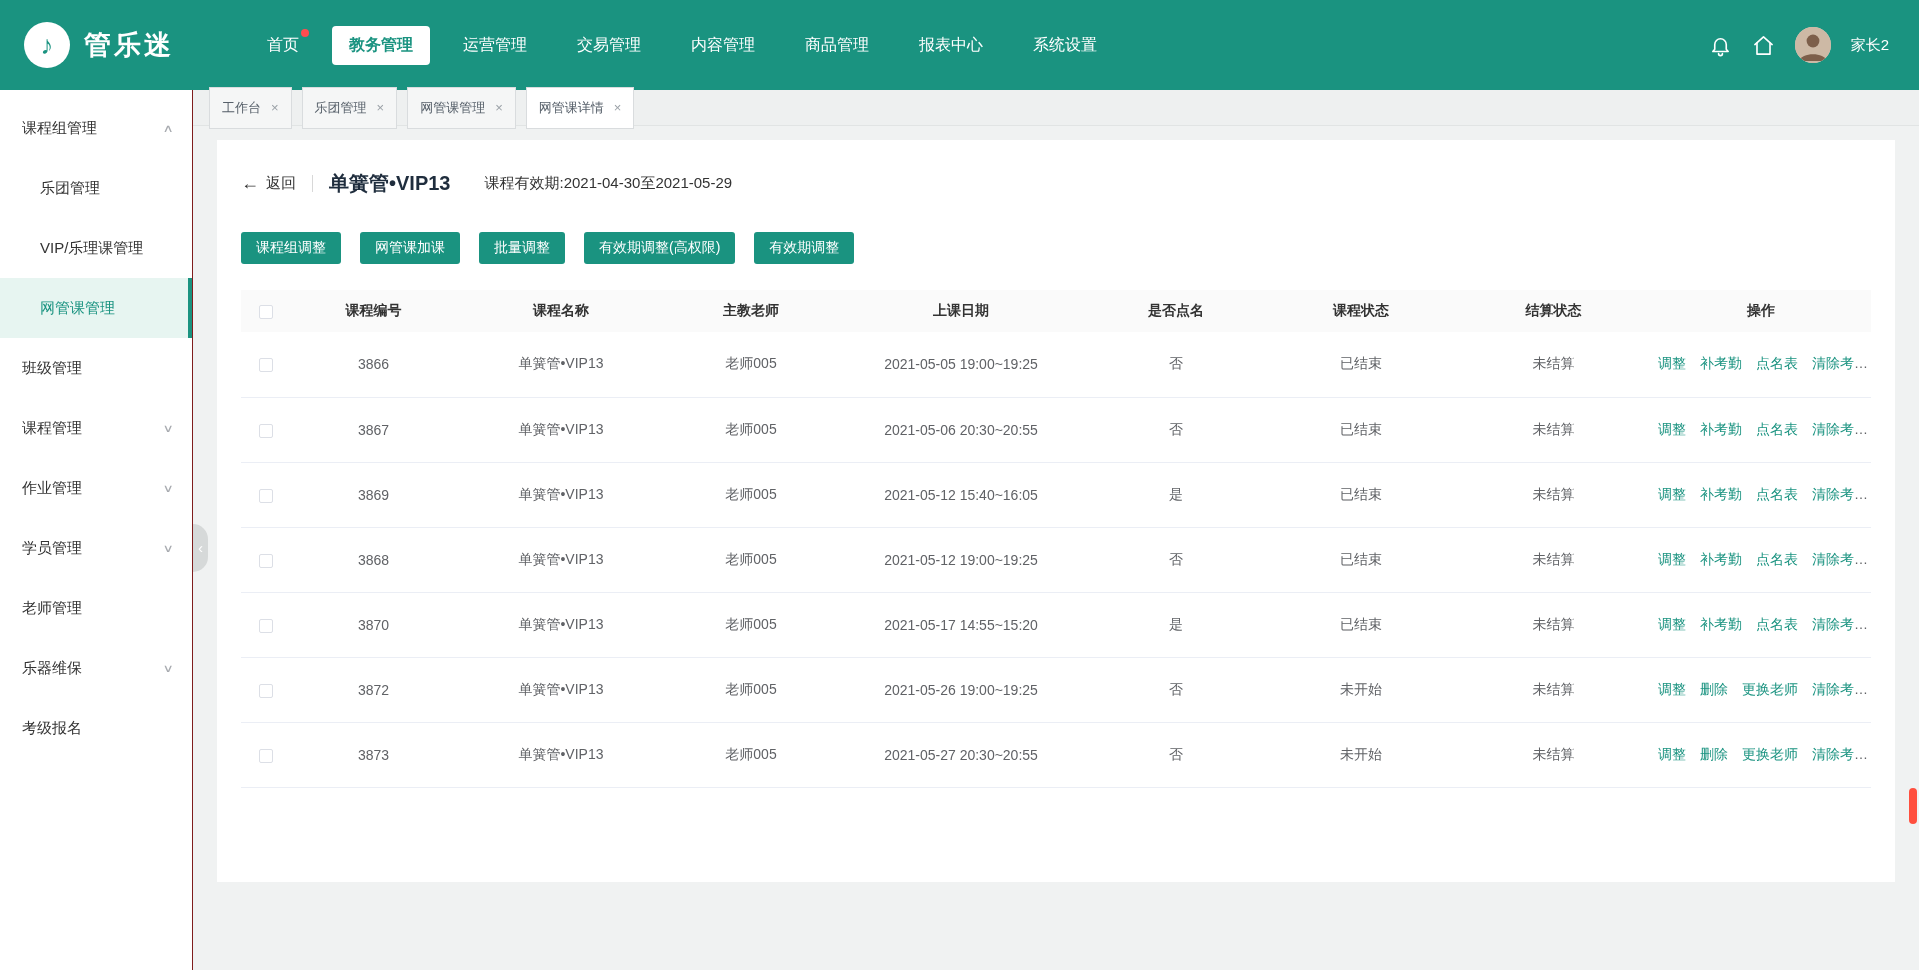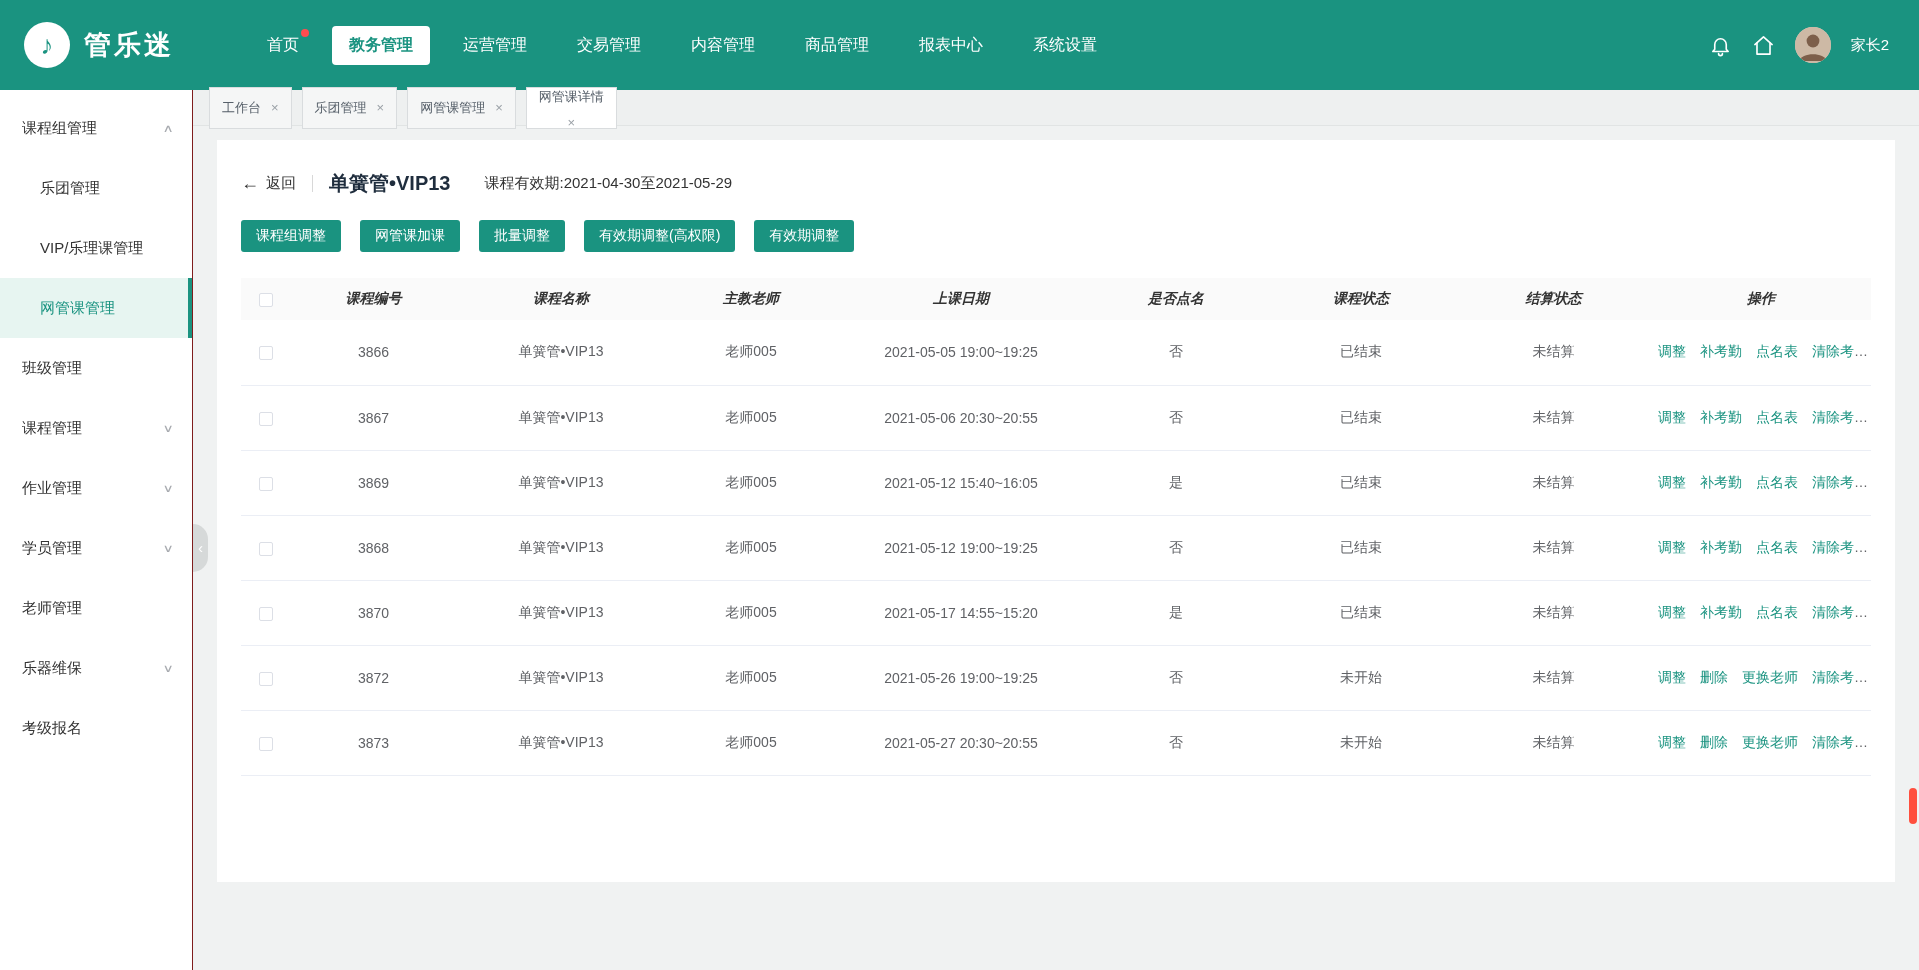--- a/index.html
+++ b/index.html
@@ -41,39 +41,39 @@
     background:#d6d9d9;border-radius:0 26px 26px 0;display:flex;align-items:center;justify-content:center;
     color:#fff;font-size:15px;cursor:pointer;z-index:5;}
 
   .main{flex:1;display:flex;flex-direction:column;min-width:0;}
 
   
   .tabbar{height:36px;flex-shrink:0;background:#eef0f0;border-bottom:1px solid #e1e4e4;
     display:flex;align-items:center;padding-left:16px;gap:10px;}
   .tag-tab{display:inline-flex;align-items:center;height:42px;padding:0 12px;gap:10px;
     background:#f5f6f6;border:1px solid #d9dcde;font-size:13px;color:#57606a;cursor:pointer;white-space:nowrap;}
-  .tag-tab.active{background:#fff;flex-direction:column;}
+  .tag-tab.active{background:#fff;}
   .tab-close{font-size:13px;color:#9aa0a6;line-height:1;cursor:pointer;}
 
   
   .content{flex:1;padding:14px 24px;overflow:hidden;}
   .card{background:#fff;min-height:742px;padding:26px 24px 40px 24px;}
   .detail-header{display:flex;align-items:center;height:34px;}
   .back{display:flex;align-items:center;gap:7px;font-size:15px;color:#333;cursor:pointer;white-space:nowrap;}
   .back-arrow{font-size:18px;line-height:1;}
   .v-divider{width:1px;height:17px;background:#d8d8d8;margin:0 16px;}
   .page-title{font-size:20px;font-weight:bold;color:#1f2d3d;white-space:nowrap;}
   .validity{font-size:15px;color:#333;margin-left:34px;white-space:nowrap;}
 
-  .btn-row{display:flex;align-items:center;gap:19px;margin-top:20px;}
+  .btn-row{display:flex;align-items:center;gap:19px;margin-top:32px;}
   .t-btn{height:32px;padding:0 15px;background:var(--primary);color:#fff;border:none;border-radius:3px;
     font-size:14px;cursor:pointer;font-family:inherit;white-space:nowrap;}
 
   .course-table{margin-top:26px;width:100%;border-collapse:collapse;table-layout:fixed;}
-  .course-table th{height:42px;background:#fafafa;font-size:14px;font-weight:bold;color:#333;text-align:center;font-style:italic;}
+  .course-table th{height:42px;background:#fafafa;font-size:14px;font-weight:bold;color:#333;text-align:center;}
   .course-table td{height:65px;font-size:14px;color:#606266;text-align:center;border-bottom:1px solid #ebeef5;
     white-space:nowrap;overflow:hidden;text-overflow:ellipsis;}
   .cbx{display:inline-block;width:14px;height:14px;border:1px solid #dcdfe6;border-radius:2px;background:#fff;
     vertical-align:middle;cursor:pointer;}
   .ops{white-space:nowrap;}
   .op-link{color:var(--primary);margin:0 7px;cursor:pointer;text-decoration:none;font-size:14px;}
 
   
   .scrollbar-thumb{position:absolute;right:2px;top:788px;width:8px;height:36px;border-radius:4px;
     background:var(--scrollbar);cursor:pointer;z-index:9;}

